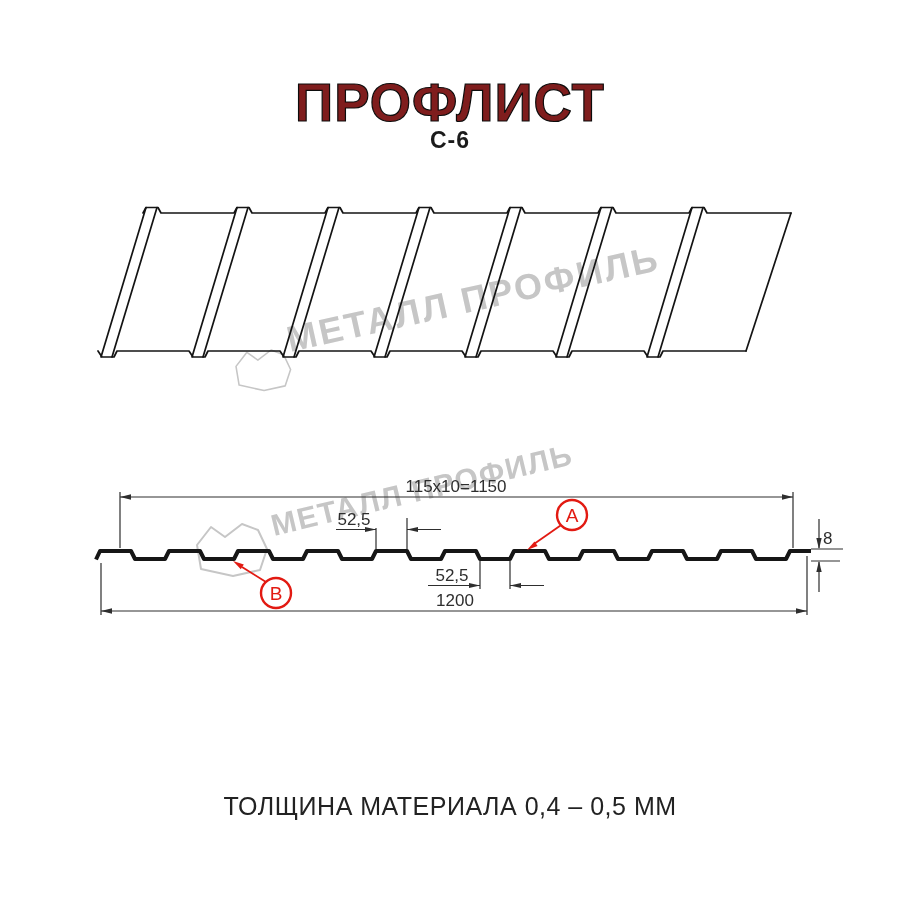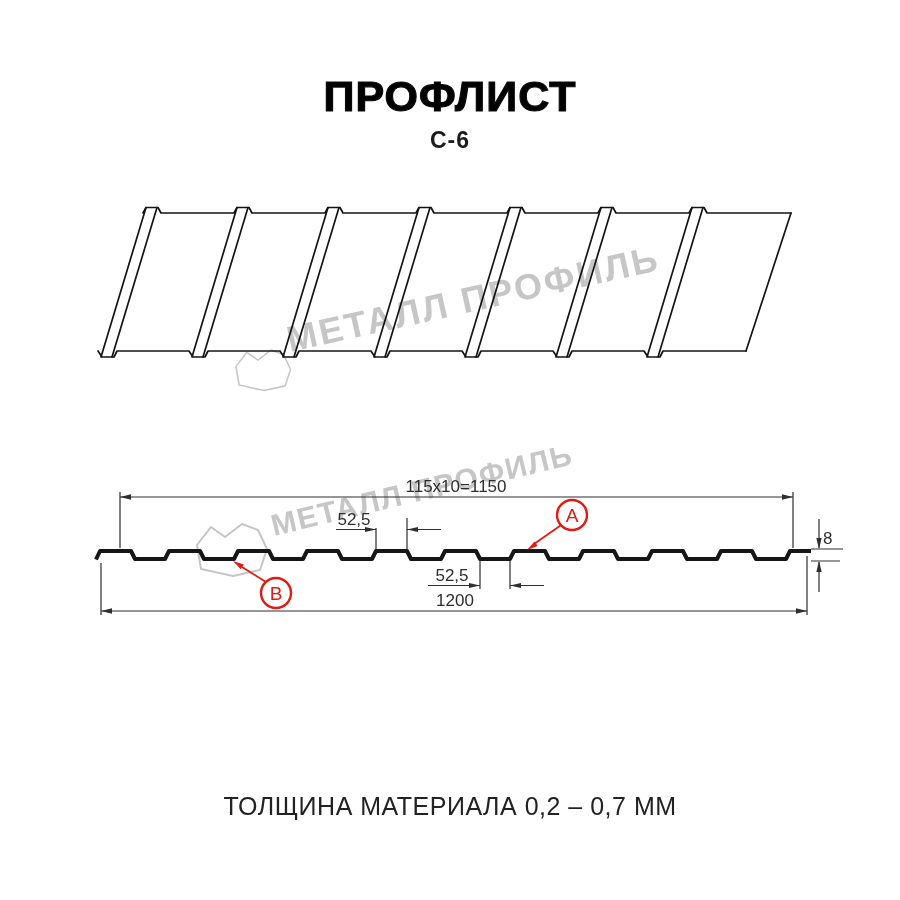--- a/index.html
+++ b/index.html
@@ -1,19 +1,19 @@
 <!DOCTYPE html>
 <html><head>
 <meta charset="utf-8">
 <style>
   html,body{margin:0;padding:0;background:#fff;}
   .page{position:relative;width:900px;height:900px;background:#ffffff;overflow:hidden;
         font-family:"Liberation Sans",sans-serif;}
   .title{position:absolute;top:72px;left:0;width:100%;text-align:center;
-         font-size:43px;font-weight:bold;letter-spacing:1px;color:#000000;
+         font-size:53px;font-weight:bold;letter-spacing:1px;color:#7f1d1d;
          -webkit-text-stroke:1.2px #0c0c0c;}
   .model{position:absolute;top:127px;left:0;width:100%;text-align:center;
          font-size:23px;font-weight:bold;letter-spacing:1px;color:#1b1b1b;}
   .note{position:absolute;top:792px;left:0;width:100%;text-align:center;
         font-size:25px;font-weight:normal;letter-spacing:0.5px;color:#222222;}
   svg.canvas{position:absolute;left:0;top:0;width:900px;height:900px;}
   .wm-text{font-family:"Liberation Sans",sans-serif;font-weight:bold;fill:#c6c6c6;}
   .wm-logo{fill:none;stroke:#c6c6c6;stroke-width:2;stroke-linejoin:round;}
   .ink{fill:none;stroke:#141414;stroke-width:1.7;stroke-linejoin:round;stroke-linecap:round;}
   .profile{fill:none;stroke:#161616;stroke-width:4;stroke-linejoin:round;stroke-linecap:butt;}
@@ -105,14 +105,14 @@
 
       <g>
         <path class="red-line" d="M266,582 L242,567"></path>
         <polygon class="red-arrow" points="233,561 243.8,564.6 240.8,569.2"></polygon>
         <circle class="red-circle" cx="276" cy="593" r="15"></circle>
         <text class="red-text" x="276" y="599.5" text-anchor="middle">В</text>
       </g>
     </g>
   </svg>
 
-  <div class="note">ТОЛЩИНА МАТЕРИАЛА 0,2 – 0,7 ММ</div>
+  <div class="note">ТОЛЩИНА МАТЕРИАЛА 0,4 – 0,5 ММ</div>
 </div>
 
 </body></html>

